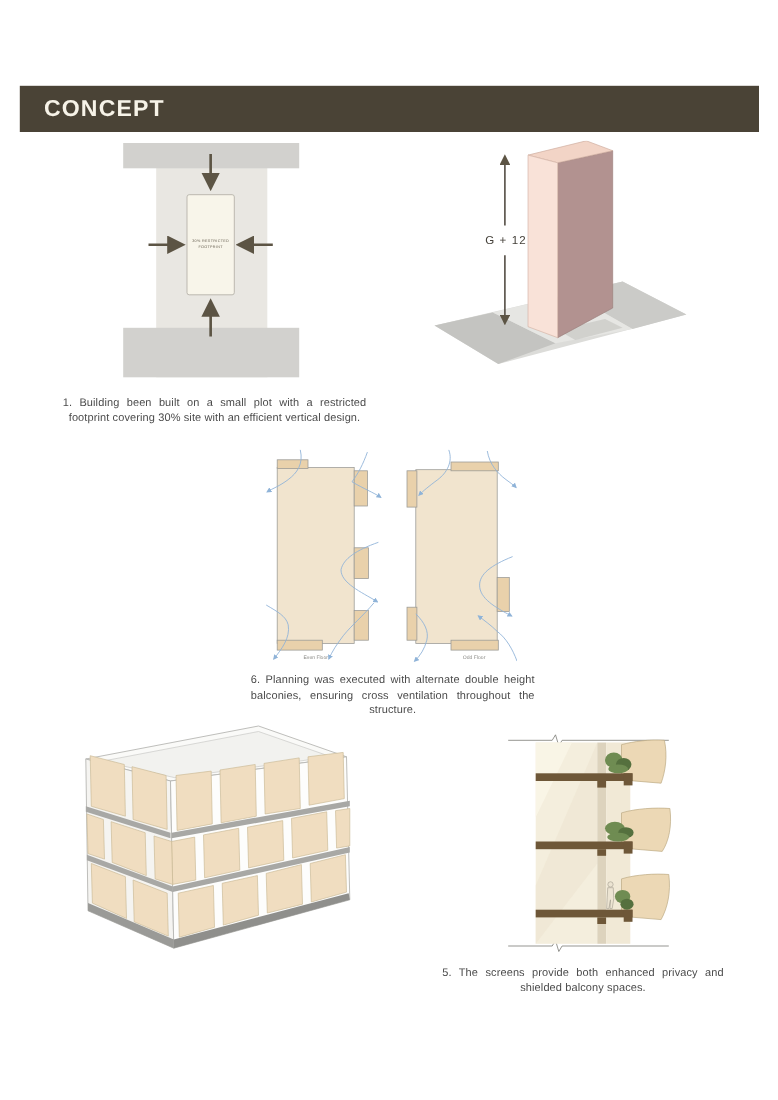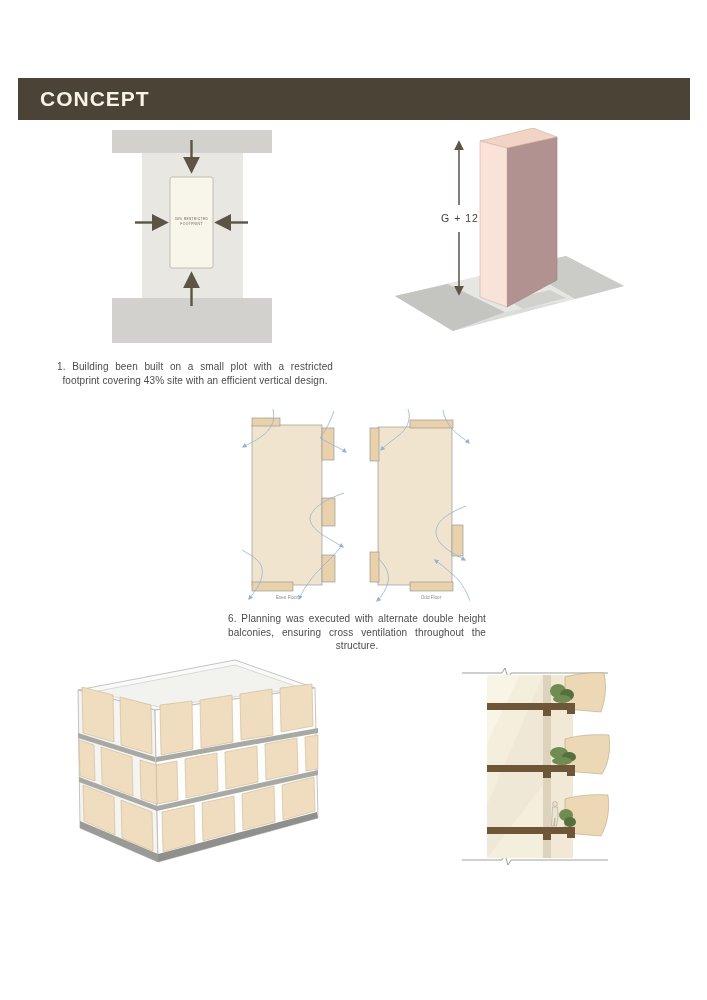--- a/index.html
+++ b/index.html
@@ -63,21 +63,21 @@
       <polygon points="90,13 143,0 167,9 117,20" fill="#f2d4c6" stroke="#cdab9d" stroke-width="0.6"></polygon>
       <polygon points="90,13 117,20 117,179 90,169" fill="#f9e2d8" stroke="#d3b3a5" stroke-width="0.6"></polygon>
     </g>
     <g stroke="#4c463c" stroke-width="1.4">
       <line x1="69" y1="77" x2="69" y2="15" marker-end="url(#mDark)"></line>
       <line x1="69" y1="104" x2="69" y2="165" marker-end="url(#mDark)"></line>
     </g>
     <text x="70" y="94" font-size="10.5" fill="#45413a" text-anchor="middle" letter-spacing="1">G + 12</text>
   </svg>
 
-  <p class="caption" style="left:57px;top:360px;width:276px">1. Building been built on a small plot with a restricted footprint covering 43% site with an efficient vertical design.</p>
+  <p class="caption" style="left:57px;top:360px;width:276px">1. Building been built on a small plot with a restricted footprint covering 30% site with an efficient vertical design.</p>
 
   <svg class="diagram" style="left:240px;top:408px" width="230" height="195" viewBox="0 0 230 195">
     <g stroke="#9a9a96" stroke-width="0.7">
       <rect x="12" y="17" width="70" height="160" fill="#f1e4ce"></rect>
       <rect x="12" y="10" width="28" height="8" fill="#e9d1ab"></rect>
       <rect x="82" y="20" width="12" height="32" fill="#e9d1ab"></rect>
       <rect x="82" y="90" width="13" height="28" fill="#e9d1ab"></rect>
       <rect x="82" y="147" width="13" height="27" fill="#e9d1ab"></rect>
       <rect x="12" y="174" width="41" height="9" fill="#e9d1ab"></rect>
     </g>
@@ -194,15 +194,16 @@
         <ellipse cx="108" cy="150" rx="7" ry="6"></ellipse>
           <ellipse cx="112" cy="157" rx="6" ry="5" fill="#55703e"></ellipse>
       </g>
       <g>
         <circle cx="97" cy="139" r="2.4" fill="#ece4d2" stroke="#9b9487" stroke-width="0.5"></circle>
         <path d="M94.5,142 L99.5,142 L100,152 L98.5,161 L96.5,161 L97,153 L95.5,161 L93.5,161 L94,151 Z" fill="#ece4d2" stroke="#9b9487" stroke-width="0.5"></path>
       </g>
     </g>
   </svg>
 
+  <p class="caption" style="left:402px;top:878px;width:256px">5. The screens provide both enhanced privacy and shielded balcony spaces.</p>
 
   <div class="footerbar"></div>
 </div>
 
 </body></html>

